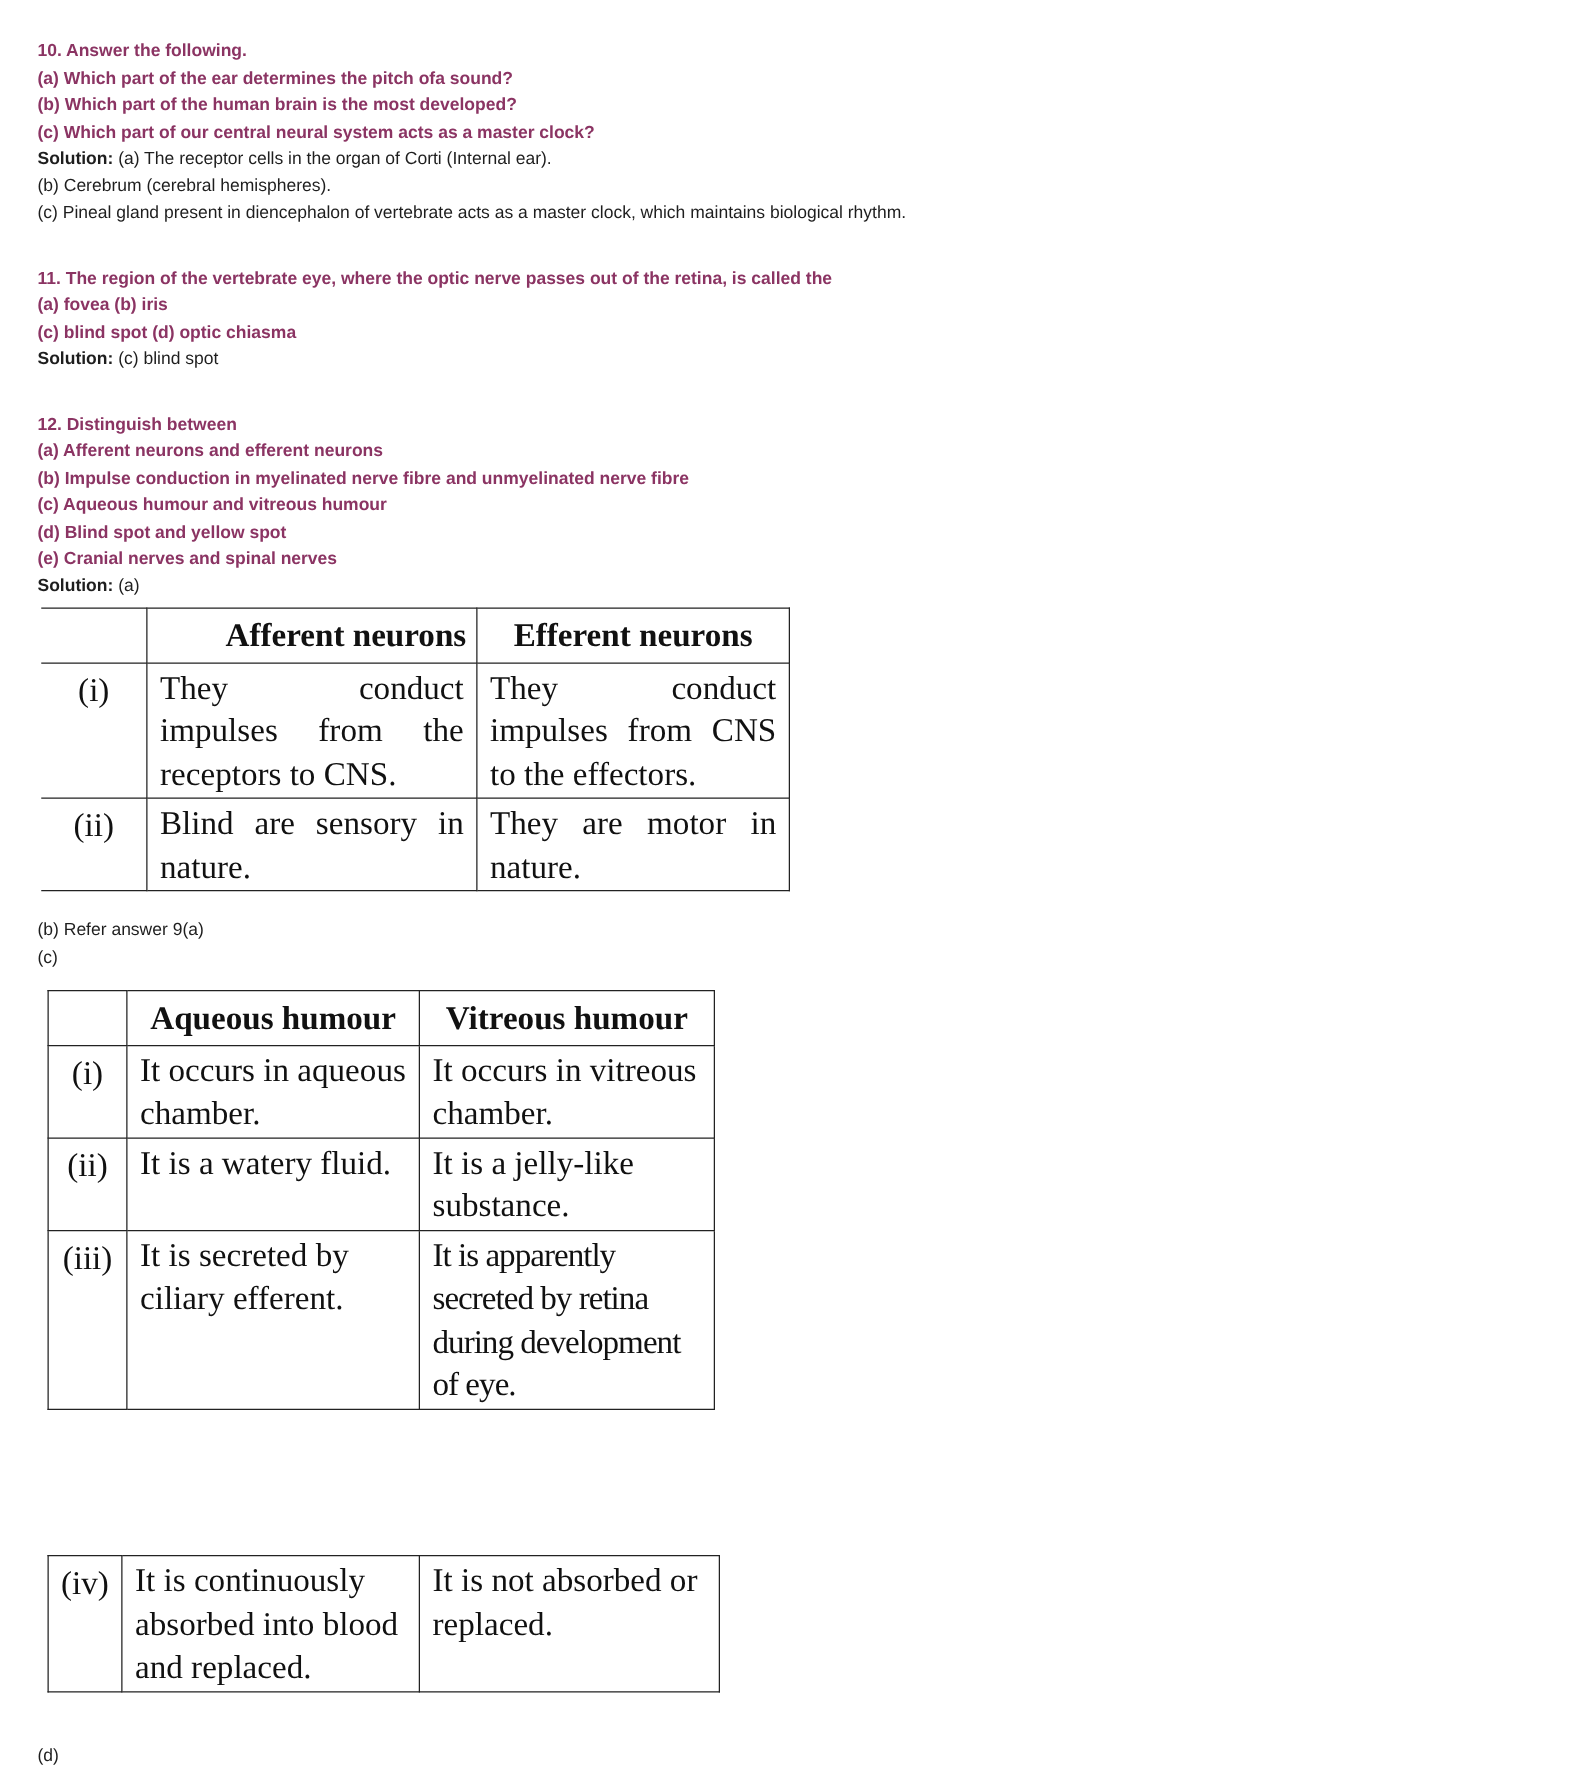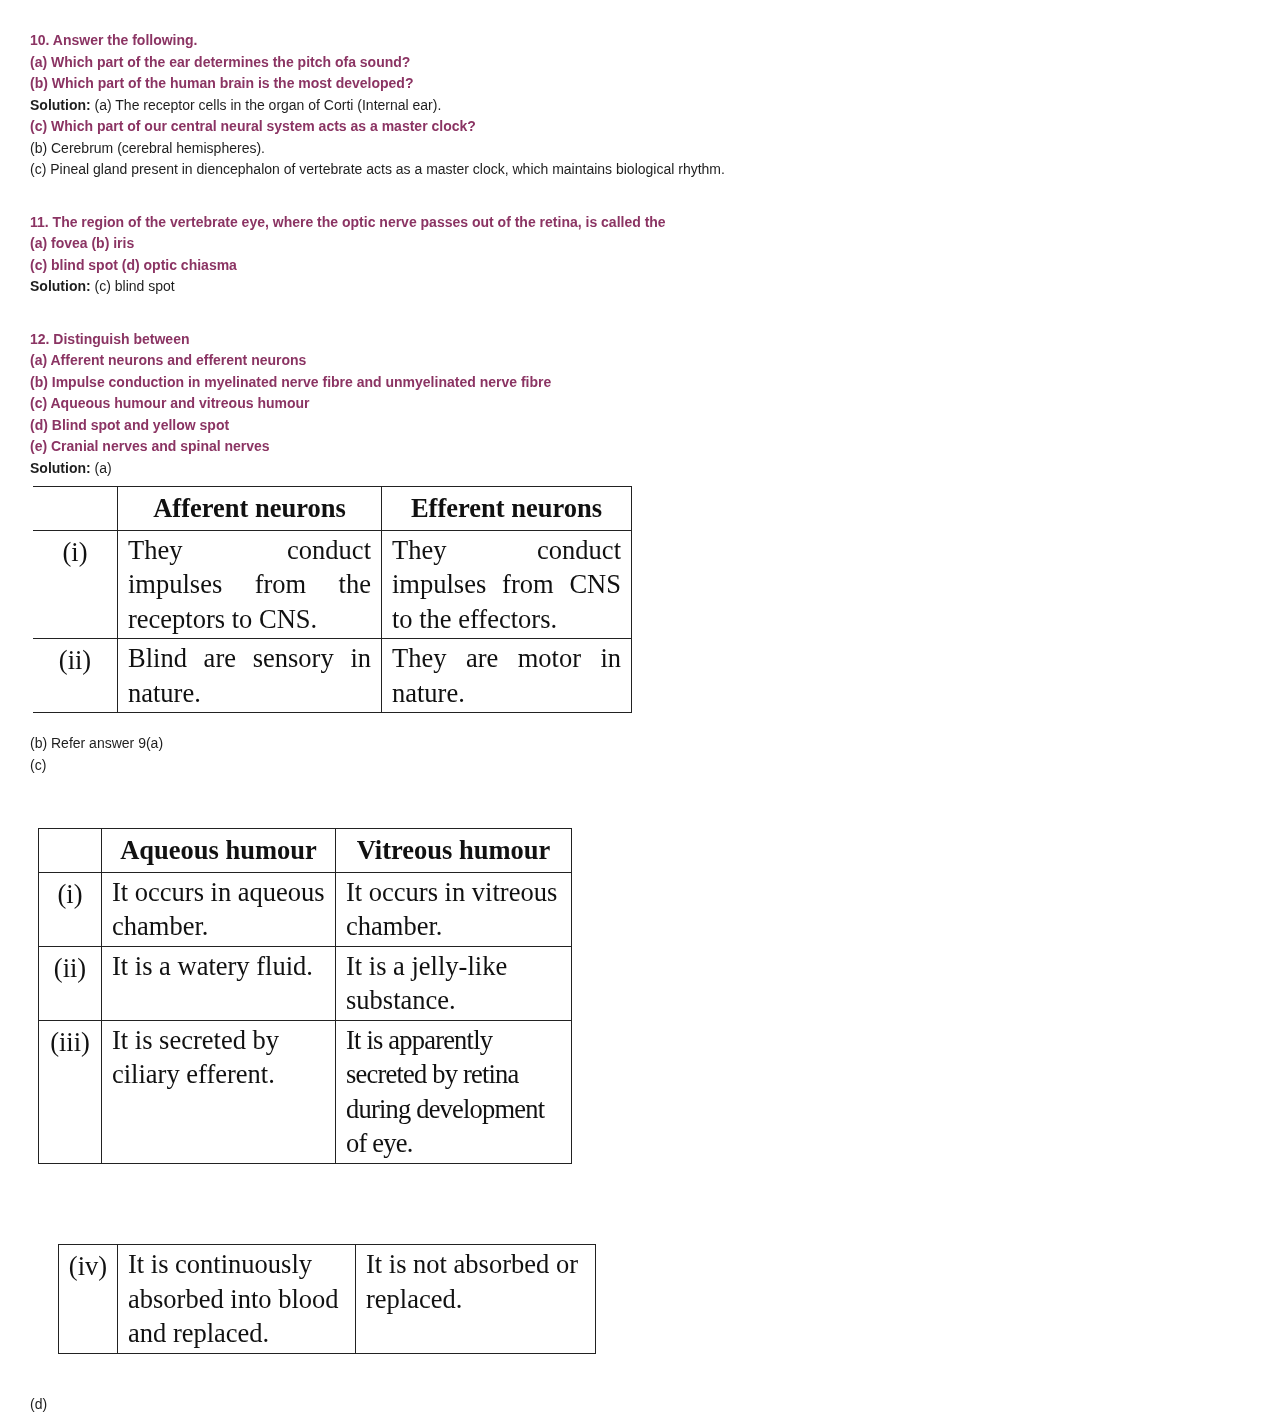--- a/index.html
+++ b/index.html
@@ -15,41 +15,41 @@
   table.book th { font-weight: bold; text-align: center; padding: 4px 8px; }
   table.book td.num { text-align: center; padding: 4px 6px; }
   table.book td.cell { padding: 2px 10px; }
   .justify { text-align: justify; text-align-last: left; }
 
   
   #t1 { position: absolute; left: 33px; top: 486px; }
   #t1 .num, #t1 .blank { border-left: none; }
   #t1 .blank { border-top: 1.5px solid #222; }
   #t1 .c0 { width: 68px; }
-  #t1 .c1 { width: 247px; }
+  #t1 .c1 { width: 247px; text-align: right; }
   #t1 .c2 { width: 233px; }
 
-  #t2 { position: absolute; left: 38px; top: 828px; }
-  #t3 { position: absolute; left: 38px; top: 1244px; margin-left: 20px; }
+  #t2 { position: absolute; left: 38px; top: 792px; }
+  #t3 { position: absolute; left: 38px; top: 1244px; }
   .c2-0 { width: 46px; }
   .c2-1 { width: 217px; }
   .c2-2 { width: 219px; }
 
   .abs { position: absolute; left: 30px; }
 </style>
 </head>
 <body>
 
 <div class="page">
 
   <div class="line q">10. Answer the following.</div>
   <div class="line q">(a) Which part of the ear determines the pitch ofa sound?</div>
   <div class="line q">(b) Which part of the human brain is the most developed?</div>
+  <div class="line q">(c) Which part of our central neural system acts as a master clock?</div>
   <div class="line"><span class="sol-label">Solution:</span> <span>(a) The receptor cells in the organ of Corti (Internal ear).</span></div>
-  <div class="line q">(c) Which part of our central neural system acts as a master clock?</div>
   <div class="line">(b) Cerebrum (cerebral hemispheres).</div>
   <div class="line">(c) Pineal gland present in diencephalon of vertebrate acts as a master clock, which maintains biological rhythm.</div>
   <div class="gap"></div>
 
   <div class="line q">11. The region of the vertebrate eye, where the optic nerve passes out of the retina, is called the</div>
   <div class="line q">(a) fovea (b) iris</div>
   <div class="line q">(c) blind spot (d) optic chiasma</div>
   <div class="line"><span class="sol-label">Solution:</span> <span>(c) blind spot</span></div>
   <div class="gap"></div>
 

